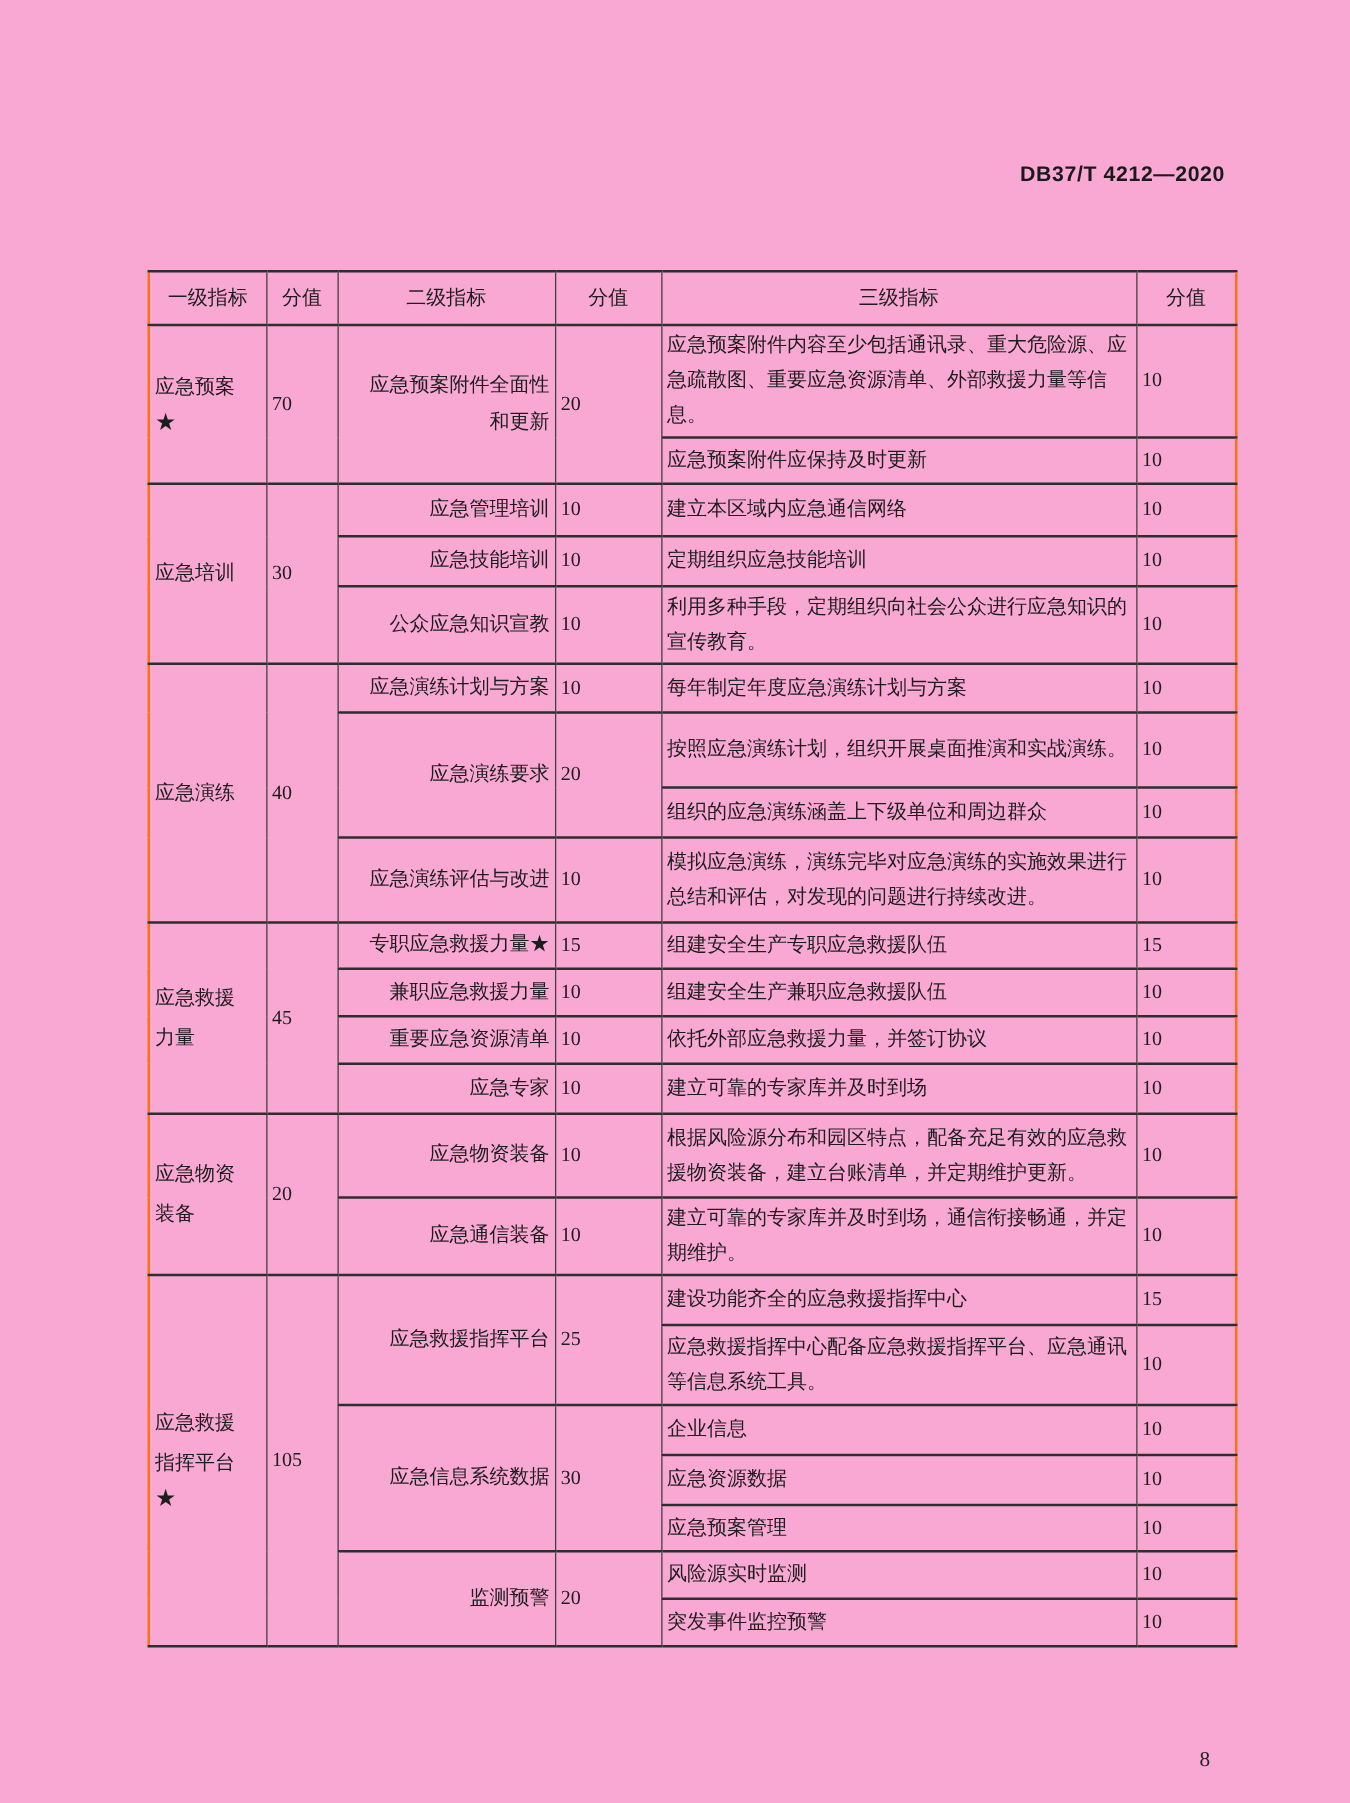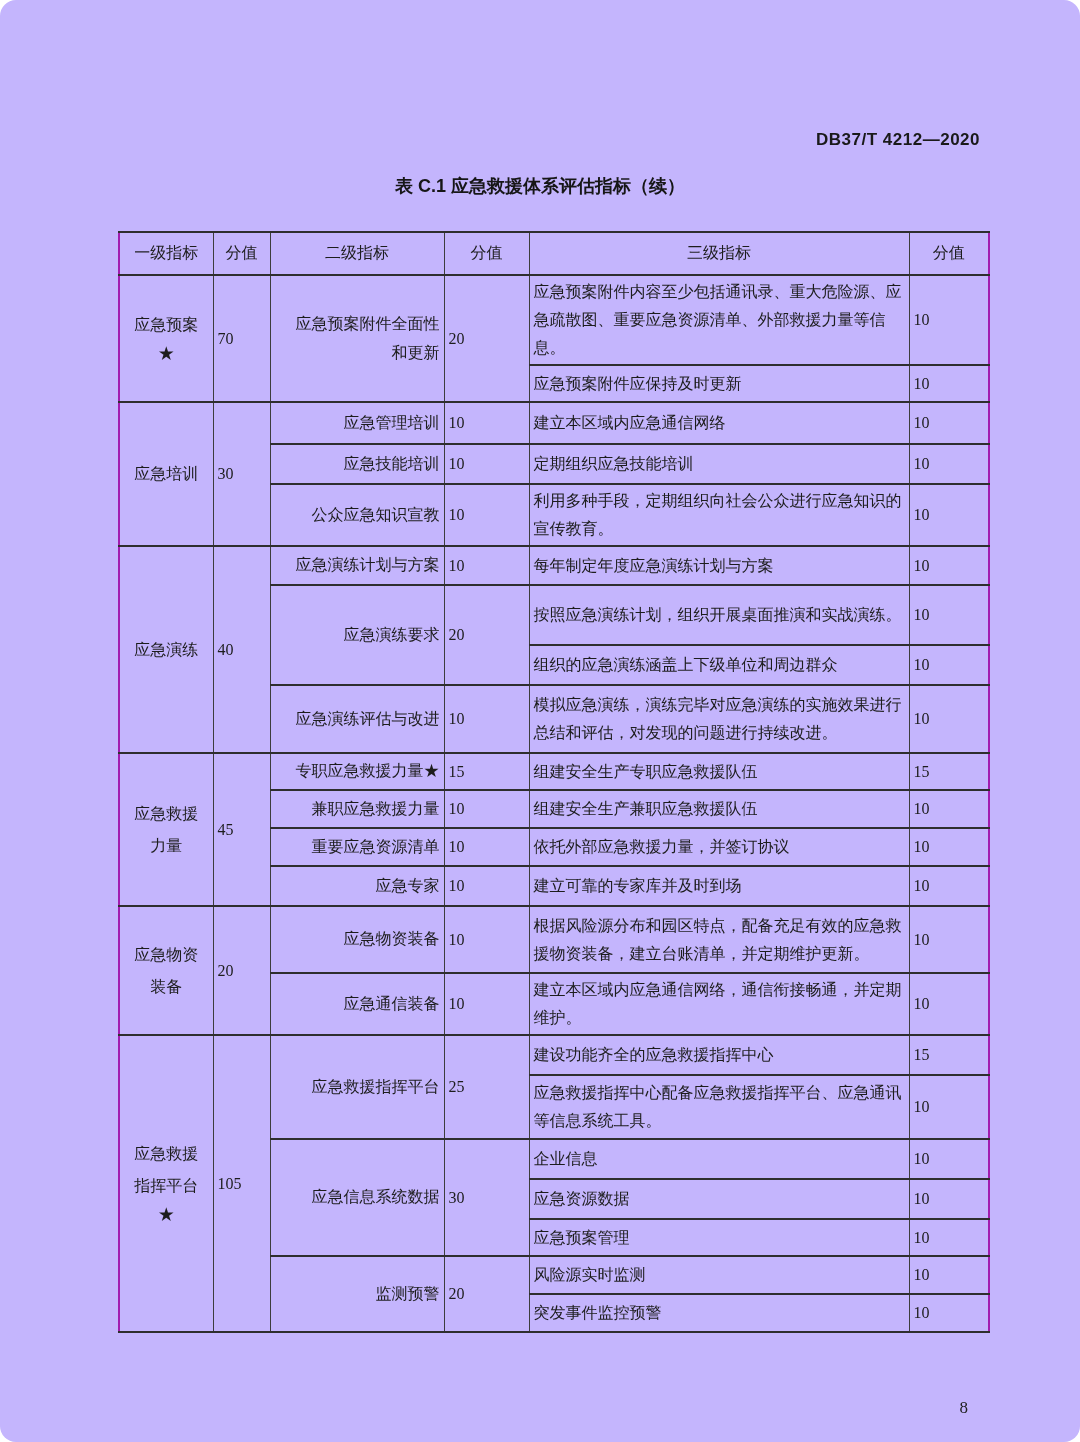--- a/index.html
+++ b/index.html
@@ -1,72 +1,70 @@
 <!DOCTYPE html>
 <html><head>
 <meta charset="utf-8">
 <style>
   html,body { margin:0; padding:0; background:#ffffff; }
   .page {
     position:relative;
     width:1080px; height:1442px;
-    background:#c4b5fd;
+    background:#f9a8d4;
     font-family:"Liberation Serif","DejaVu Serif",serif;
     color:#1d1d1d;
     overflow:hidden;
-    border-radius:16px;
   }
   .doc-code {
     position:absolute; top:130px; right:100px;
     font-family:"Liberation Sans","DejaVu Sans",sans-serif;
     font-weight:bold; font-size:17px; letter-spacing:0.5px;
     color:#1a1a1a;
   }
   .table-title {
     position:absolute; top:174px; left:0; width:100%;
     text-align:center;
     font-family:"Liberation Sans","DejaVu Sans",sans-serif;
     font-weight:bold; font-size:18px; color:#161616;
   }
   table.indicator-table {
-    position:absolute; top:231px; left:118px;
+    position:absolute; top:216px; left:118px;
     width:870px;
     border-collapse:collapse;
     table-layout:fixed;
-    border:2px solid #a21caf;
+    border:2px solid #f97316;
   }
   .indicator-table th, .indicator-table td {
     border-left:1px solid #3d3d3d;
     border-right:1px solid #3d3d3d;
     border-top:2px solid #2e2e2e;
     border-bottom:2px solid #2e2e2e;
     font-size:16px;
     font-weight:normal;
     vertical-align:middle;
     padding:2px 4px;
     box-sizing:border-box;
   }
   .indicator-table th { text-align:center; }
   .cell-center { text-align:left; line-height:1.75; }
-  .l1-cell { white-space:pre-line; line-height:2.0; text-align:center; }
+  .l1-cell { white-space:pre-line; line-height:2.0; }
   .l2-cell { white-space:pre-line; line-height:1.8; text-align:right; }
   .l3-cell { text-align:left; padding:4px 10px; line-height:1.75; }
   .star { display:block; font-size:19px; line-height:1.4; }
   .page-num {
     position:absolute; top:1398px; right:112px;
     font-size:17px; color:#222;
   }
 </style>
 </head>
 <body>
 
 <div class="page">
 
   <div class="doc-code">DB37/T 4212—2020</div>
-  <div class="table-title">表 C.1  应急救援体系评估指标（续）</div>
 
   <table class="indicator-table">
     <colgroup>
       <col style="width:94px">
         <col style="width:57px">
         <col style="width:174px">
       <col style="width:85px">
         <col style="width:380px">
         <col style="width:80px">
     </colgroup>
@@ -175,21 +173,21 @@
 装备</td>
         <td class="cell-center" rowspan="2">20</td>
         <td class="l2-cell">应急物资装备</td>
         <td class="cell-center">10</td>
         <td class="l3-cell">根据风险源分布和园区特点，配备充足有效的应急救援物资装备，建立台账清单，并定期维护更新。</td>
         <td class="cell-center">10</td>
       </tr>
       <tr style="height:53px">
         <td class="l2-cell">应急通信装备</td>
         <td class="cell-center">10</td>
-        <td class="l3-cell">建立本区域内应急通信网络，通信衔接畅通，并定期维护。</td>
+        <td class="l3-cell">建立可靠的专家库并及时到场，通信衔接畅通，并定期维护。</td>
         <td class="cell-center">10</td>
       </tr>
 
       <tr style="height:40px">
         <td class="l1-cell" rowspan="7"><span>应急救援
 指挥平台</span><span class="star">★</span></td>
         <td class="cell-center" rowspan="7">105</td>
         <td class="l2-cell" rowspan="2">应急救援指挥平台</td>
         <td class="cell-center" rowspan="2">25</td>
         <td class="l3-cell">建设功能齐全的应急救援指挥中心</td>

